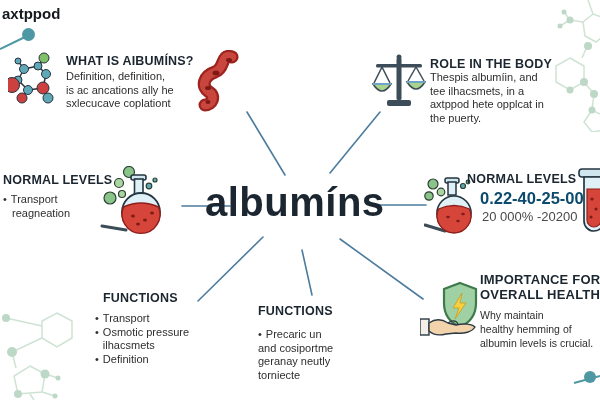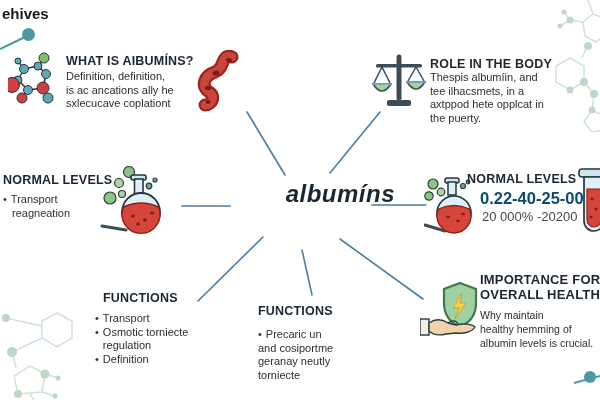--- a/index.html
+++ b/index.html
@@ -3,21 +3,21 @@
 <meta charset="utf-8">
 <style>
   html,body{margin:0;padding:0;background:#fff;}
   .canvas{position:relative;width:600px;height:400px;background:#ffffff;overflow:hidden;
           font-family:"Liberation Sans", sans-serif;}
   .abs{position:absolute;}
   .sec-title{font-weight:700;color:#1b2630;font-size:12.5px;letter-spacing:.2px;white-space:nowrap;}
   .body-txt{font-size:11px;color:#2e2e2e;line-height:13.5px;white-space:nowrap;}
   .bullet-line{display:flex;gap:4px;font-size:11px;color:#2e2e2e;line-height:13.5px;}
   .cont{padding-left:9px;}
-  .center-title{font-weight:700;color:#1b2630;font-size:24px;letter-spacing:.5px;text-align:right;font-style:italic;}
+  .center-title{font-weight:700;color:#1b2630;font-size:40px;letter-spacing:.5px;text-align:left;}
   .big-value{font-weight:700;color:#0c4a6e;font-size:16.5px;white-space:nowrap;}
   .sub-value{font-size:13px;color:#4a4a4a;white-space:nowrap;}
   .brand-name{font-weight:700;color:#15181c;font-size:15px;}
   .brand-dot{width:13px;height:13px;border-radius:50%;background:#4e98a4;}
   .tr-dot{width:12px;height:12px;border-radius:50%;background:#4e98a4;}
   svg{display:block;}
   ul.fn{list-style:none;margin:0;padding:0;}
   ul.fn li{display:flex;gap:4px;font-size:11px;color:#2e2e2e;line-height:13.5px;width:110px;}
 </style>
 </head>
@@ -76,21 +76,21 @@
       <line x1="285" y1="175" x2="247" y2="112"></line>
       <line x1="330" y1="173" x2="380" y2="112"></line>
       <line x1="230" y1="206" x2="182" y2="206"></line>
       <line x1="372" y1="205" x2="426" y2="205"></line>
       <line x1="263" y1="237" x2="198" y2="301"></line>
       <line x1="302" y1="250" x2="312" y2="295"></line>
       <line x1="340" y1="239" x2="423" y2="299"></line>
     </g>
   </svg>
 
-  <div class="abs brand-name" style="left:2px;top:5px">ehives</div>
+  <div class="abs brand-name" style="left:2px;top:5px">axtppod</div>
   <svg class="abs" style="left:0;top:34px" width="30" height="18" viewBox="0 0 30 18">
     <line x1="0" y1="15" x2="25" y2="3" stroke="#4e98a4" stroke-width="2"></line>
   </svg>
   <div class="abs brand-dot" style="left:22px;top:28px"></div>
 
   <svg class="abs" style="left:568px;top:368px" width="32" height="22" viewBox="0 0 32 22">
     <line x1="6" y1="15" x2="32" y2="8" stroke="#4e98a4" stroke-width="2"></line>
   </svg>
   <div class="abs tr-dot" style="left:584px;top:371px"></div>
 
@@ -241,21 +241,21 @@
 
   <div class="abs" style="left:95px;top:291px">
     <div class="sec-title" style="margin-left:8px">FUNCTIONS</div>
     <ul class="fn" style="margin-top:7px">
       <li>
           <span>•</span>
           <span>Transport</span>
         </li>
       <li>
           <span>•</span>
-          <span>Osmotic torniecte regulation</span>
+          <span>Osmotic pressure ilhacsmets</span>
         </li>
       <li>
           <span>•</span>
           <span>Definition</span>
         </li>
     </ul>
   </div>
 
   <div class="abs" style="left:258px;top:304px">
     <div class="sec-title">FUNCTIONS</div>

